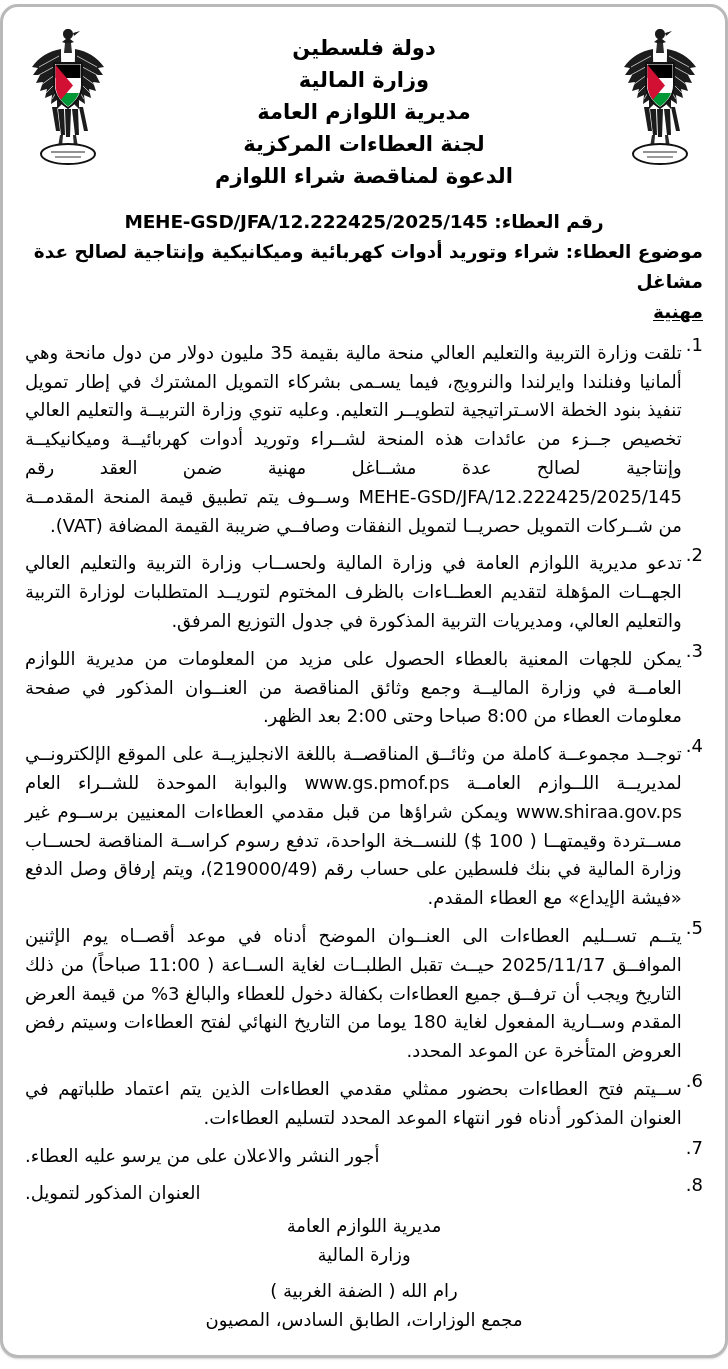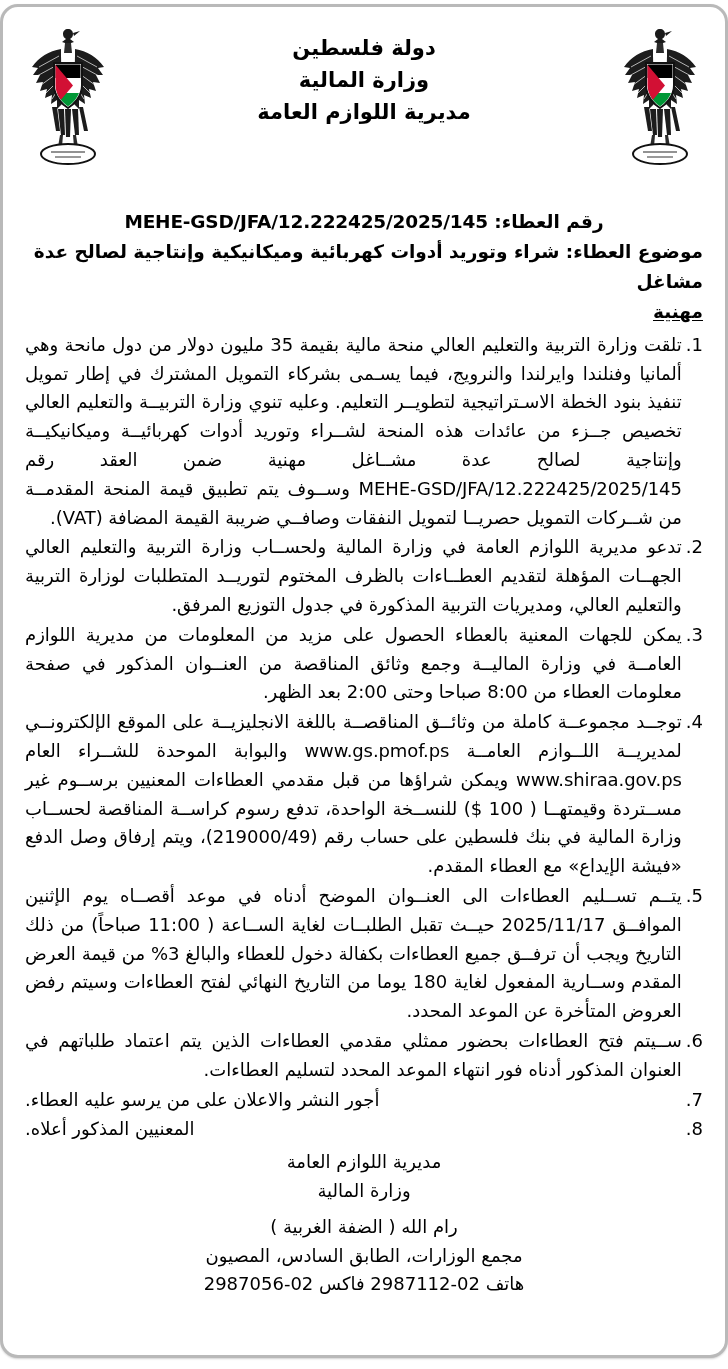--- a/index.html
+++ b/index.html
@@ -117,20 +117,21 @@
     unicode-bidi: isolate;
   }
   .item-text {
     flex: 1 1 auto;
     font-size: 18px;
     color: #000000;
     line-height: 1.60;
     text-align: justify;
     text-justify: inter-word;
     letter-spacing: -0.1px;
+    margin-top: 8px;
   }
   .item-text .ltr {
     direction: ltr;
     unicode-bidi: isolate;
     display: inline-block;
   }
   .item-text.short { text-align: left; }
 
   
   .sign-block {
@@ -214,20 +215,22 @@
             <path d="M30 134 L56 134" fill="none"></path>
           </g>
         </g>
       </svg>
     </div>
 
     <div class="title-block">
       <div class="title-line">دولة فلسطين</div>
       <div class="title-line">وزارة المالية</div>
       <div class="title-line">مديرية اللوازم العامة</div>
+      <div class="title-line">لجنة العطاءات المركزية</div>
+      <div class="title-line">الدعوة لمناقصة شراء اللوازم</div>
     </div>
 
     <div class="emblem">
       <svg viewBox="0 0 86 150" xmlns="http://www.w3.org/2000/svg">
         <g>
           <path d="M43 6 C40 6 38 8 38 11 C38 13 39 15 41 16 L37 19 L43 21 L49 19 L45 16 C47 15 48 13 48 11 C48 8 46 6 43 6 Z" fill="#1a1a1a"></path>
           <path d="M48 10 L55 8 L49 13 Z" fill="#1a1a1a"></path>
           <path d="M40 20 L46 20 L47 30 L39 30 Z" fill="#2b2b2b"></path>
           <path d="M36 26 C24 28 14 34 7 44 L13 45 L8 52 L15 52 L11 60 L18 59 L15 68 L22 66 L20 75 L27 72 L26 81 L32 77 L32 86 L37 81 L36 32 Z" fill="#1c1c1c"></path>
           <path d="M50 26 C62 28 72 34 79 44 L73 45 L78 52 L71 52 L75 60 L68 59 L71 68 L64 66 L66 75 L59 72 L60 81 L54 77 L54 86 L49 81 L50 32 Z" fill="#1c1c1c"></path>
@@ -312,27 +315,26 @@
       <span class="item-text">ســيتم فتح العطاءات بحضور ممثلي مقدمي العطاءات الذين يتم اعتماد طلباتهم في العنوان المذكور أدناه فور انتهاء الموعد المحدد لتسليم العطاءات.</span>
     </li>
 
     <li class="body-item">
       <span class="item-num">.7</span>
       <span class="item-text short">أجور النشر والاعلان على من يرسو عليه العطاء.</span>
     </li>
 
     <li class="body-item">
       <span class="item-num">.8</span>
-      <span class="item-text short">المعنيين المذكور أعلاه.</span>
+      <span class="item-text short">العنوان المذكور لتمويل.</span>
     </li>
   </ol>
 
   <div class="sign-block">
     <div class="sign-line">مديرية اللوازم العامة</div>
     <div class="sign-line">وزارة المالية</div>
     <div class="sign-gap"></div>
     <div class="sign-line">رام الله ( الضفة الغربية )</div>
     <div class="sign-line">مجمع الوزارات، الطابق السادس، المصيون</div>
-    <div class="sign-line">هاتف 02-2987112 فاكس 02-2987056</div>
   </div>
 
  </div>
 </div>
 
 </body></html>

